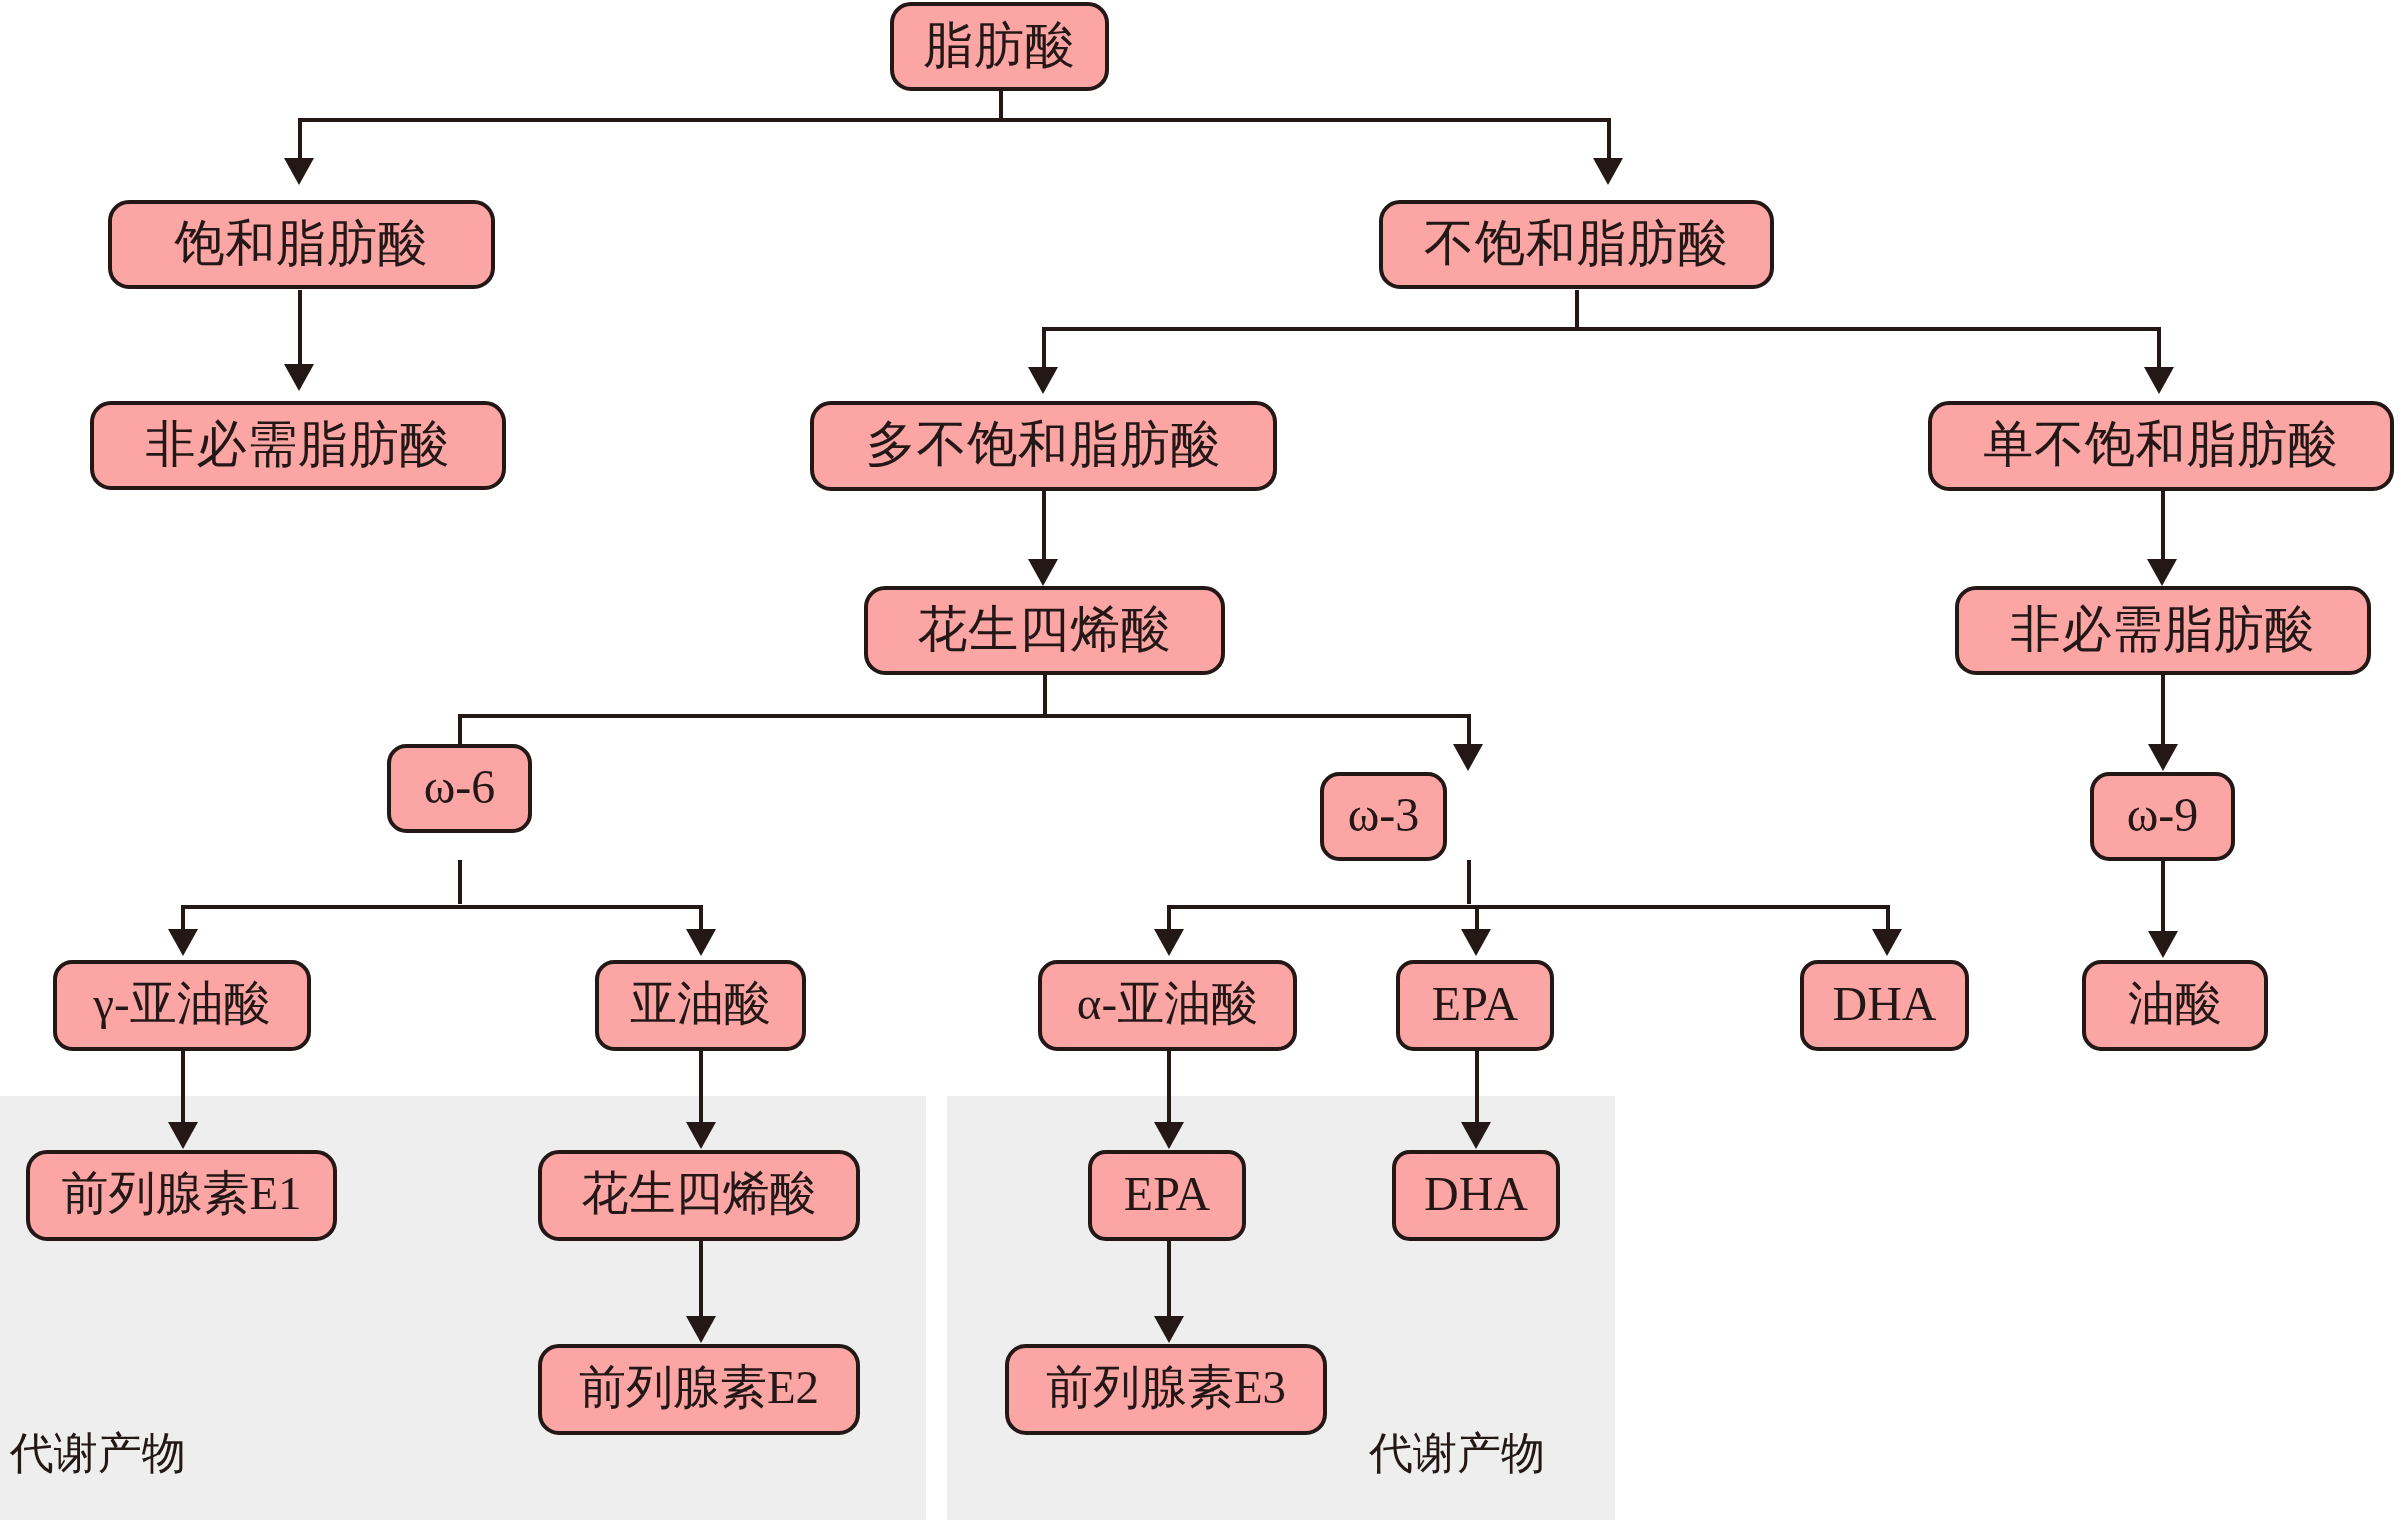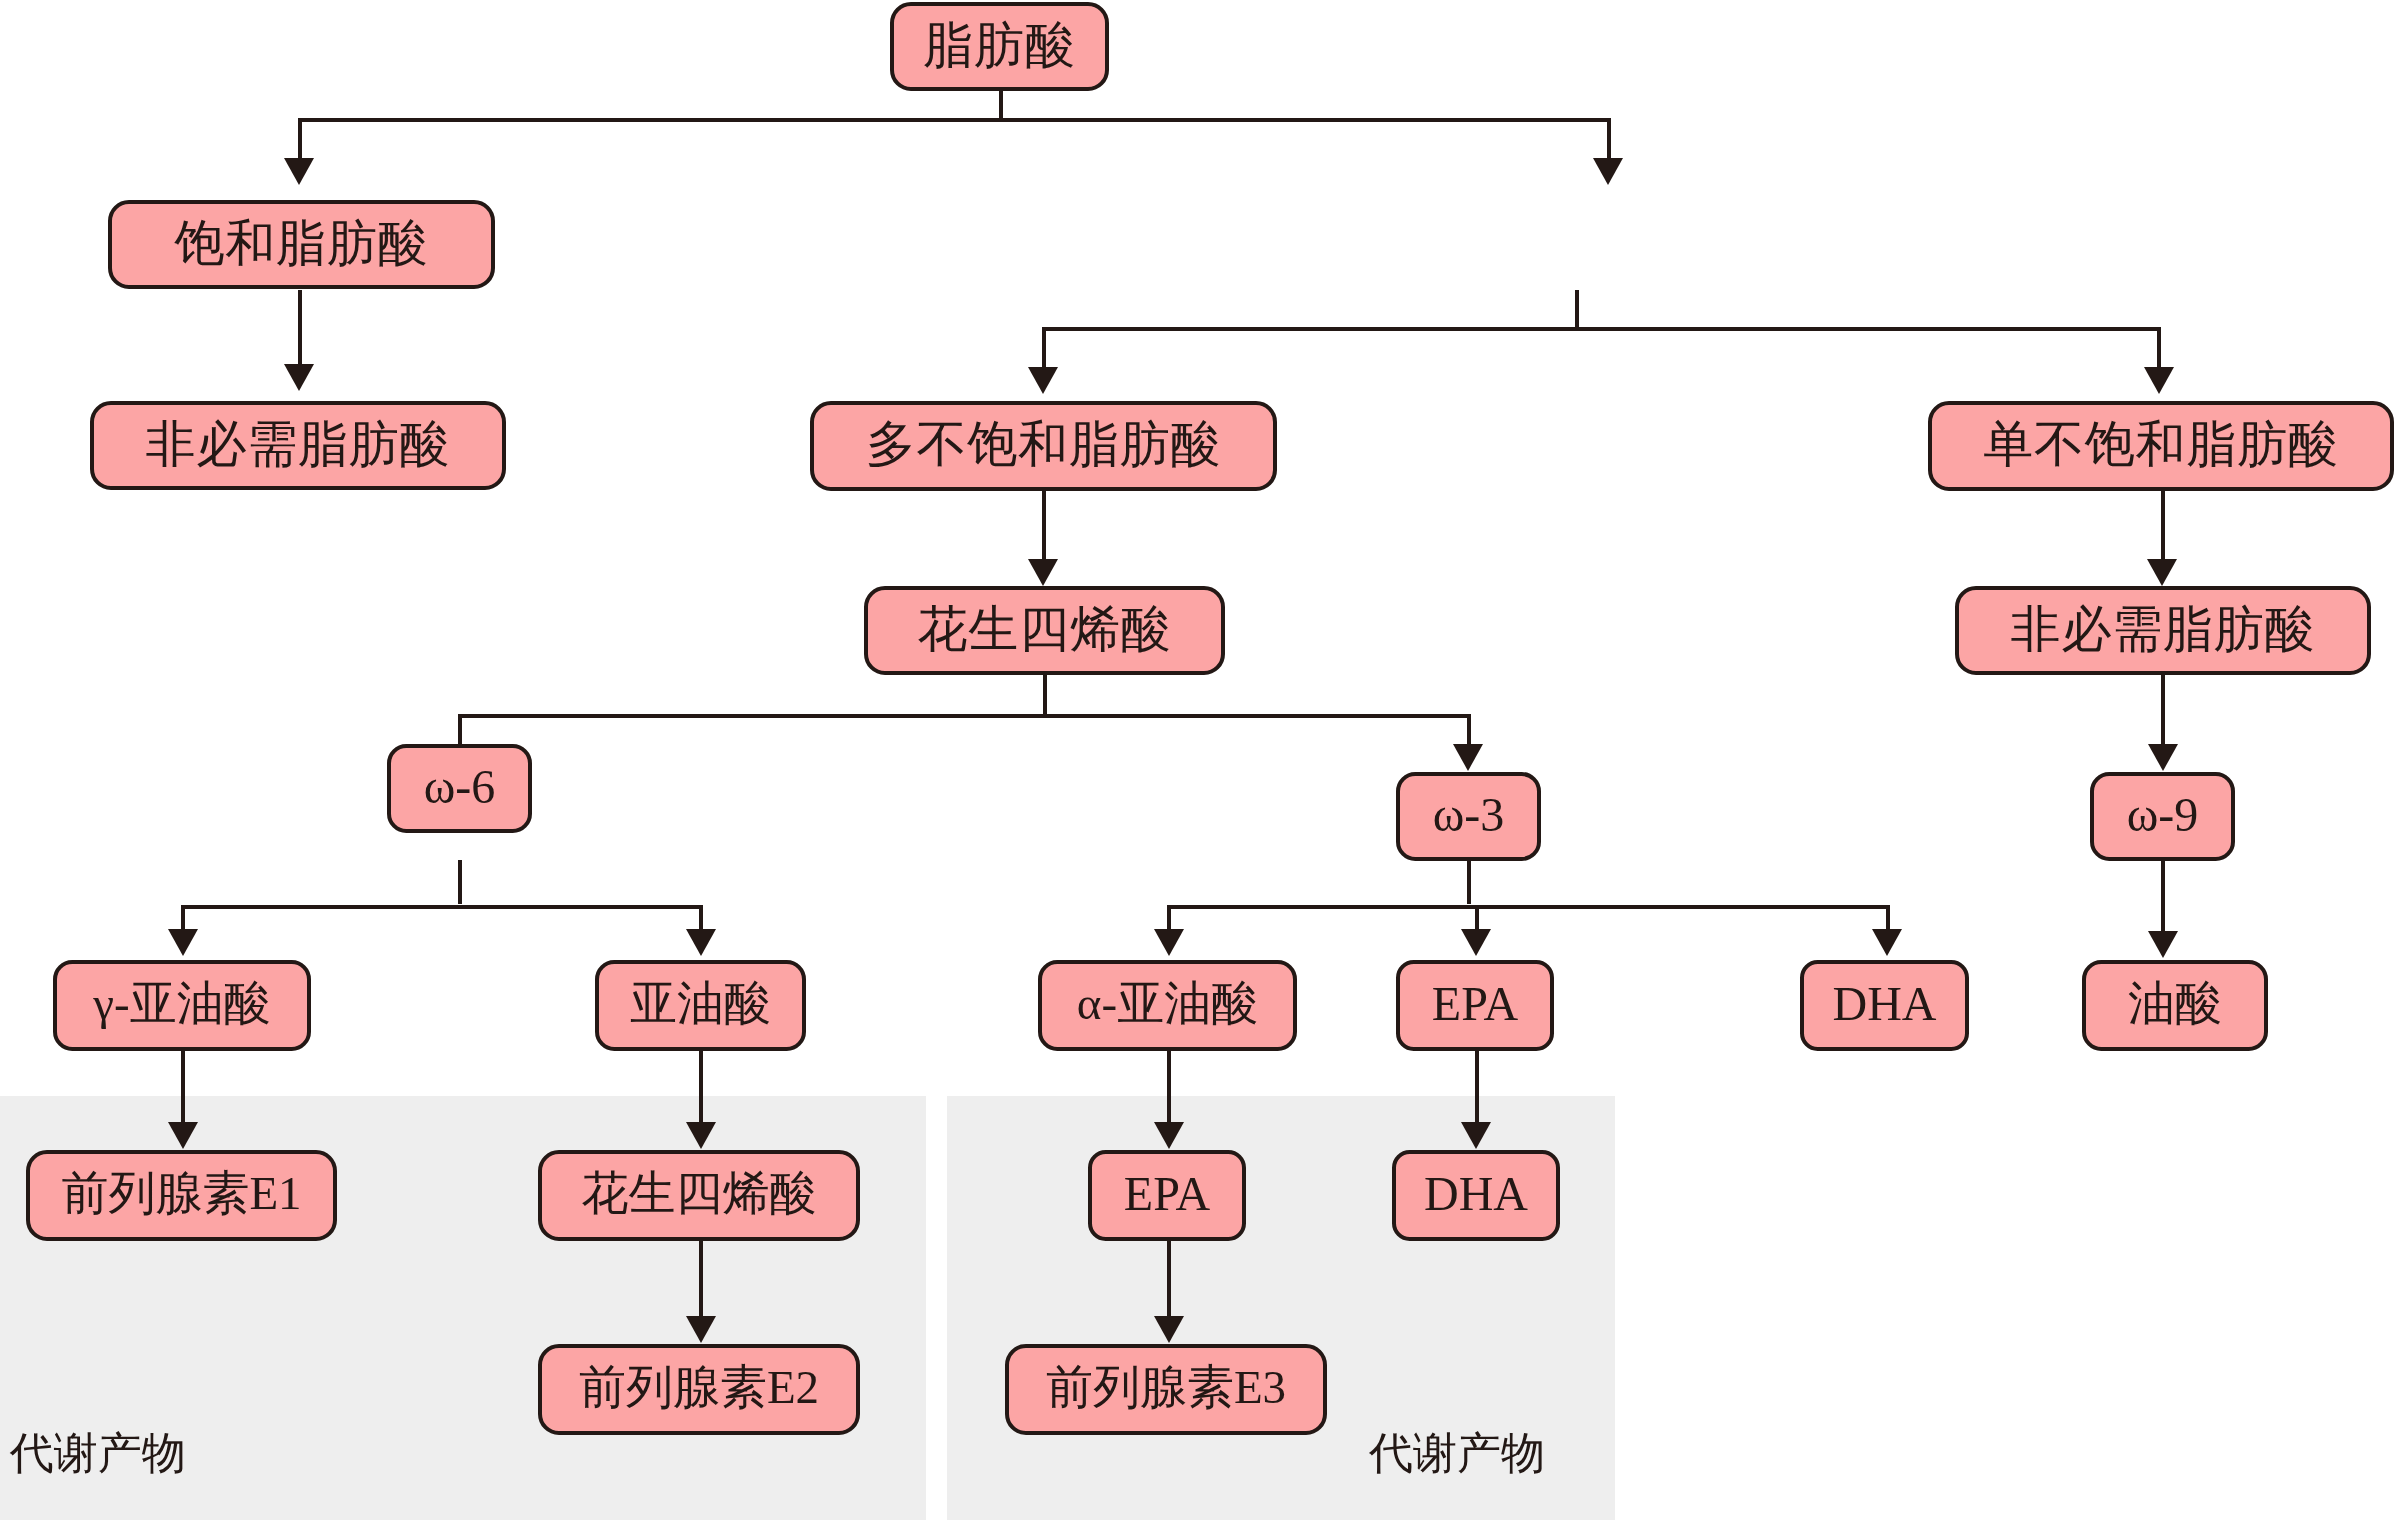--- a/index.html
+++ b/index.html
@@ -113,20 +113,23 @@
   <div class="arw" style="left:1154px;top:1316px;"></div>
 
   <div class="node r-lg" style="left:890px;top:2.4px;width:219px;height:89px;">
     <span class="cn">脂肪酸</span>
   </div>
 
   <div class="node r-lg" style="left:108px;top:200px;width:387px;height:89px;">
     <span class="cn">饱和脂肪酸</span>
   </div>
 
+  <div class="node r-lg" style="left:1379px;top:200px;width:395px;height:89px;">
+    <span class="cn">不饱和脂肪酸</span>
+  </div>
 
   <div class="node r-lg" style="left:90px;top:401px;width:416px;height:89px;">
     <span class="cn">非必需脂肪酸</span>
   </div>
 
   <div class="node r-lg" style="left:810px;top:401px;width:467px;height:90px;">
     <span class="cn">多不饱和脂肪酸</span>
   </div>
 
   <div class="node r-lg" style="left:1928px;top:401px;width:466px;height:90px;">
@@ -138,21 +141,21 @@
   </div>
 
   <div class="node r-lg" style="left:1955px;top:586px;width:416px;height:89px;">
     <span class="cn">非必需脂肪酸</span>
   </div>
 
   <div class="node r-md" style="left:387px;top:744px;width:145px;height:89px;">
     <span class="lat">ω-6</span>
   </div>
 
-  <div class="node r-md" style="left:1396px;top:772px;width:145px;height:89px;">
+  <div class="node r-md" style="left:1320px;top:772px;width:127px;height:89px;">
     <span class="lat">ω-3</span>
   </div>
 
   <div class="node r-md" style="left:2090px;top:772px;width:145px;height:89px;">
     <span class="lat">ω-9</span>
   </div>
 
   <div class="node r-md" style="left:53px;top:960px;width:258px;height:91px;">
     <span class="cn-sm">γ-亚油酸</span>
   </div>

